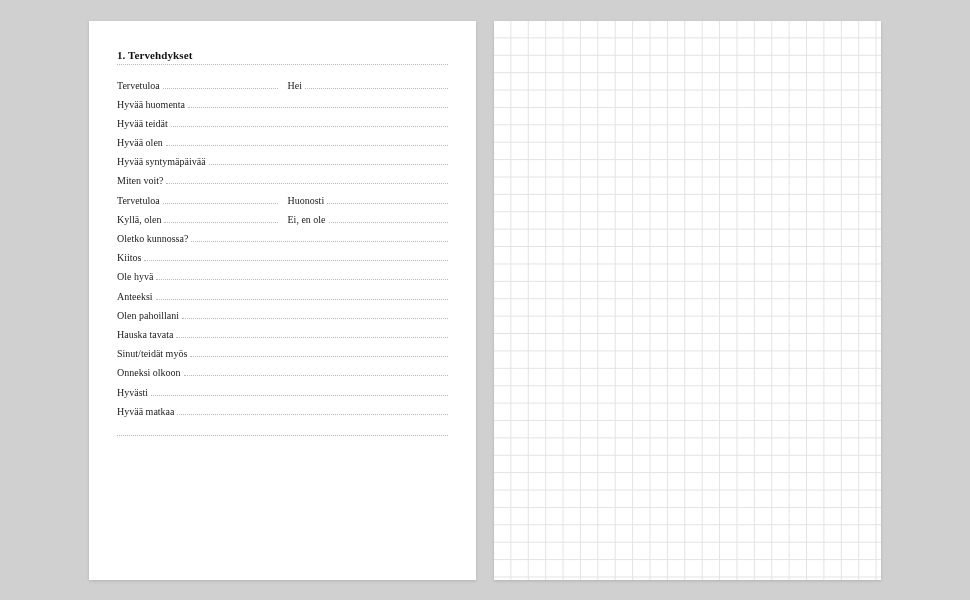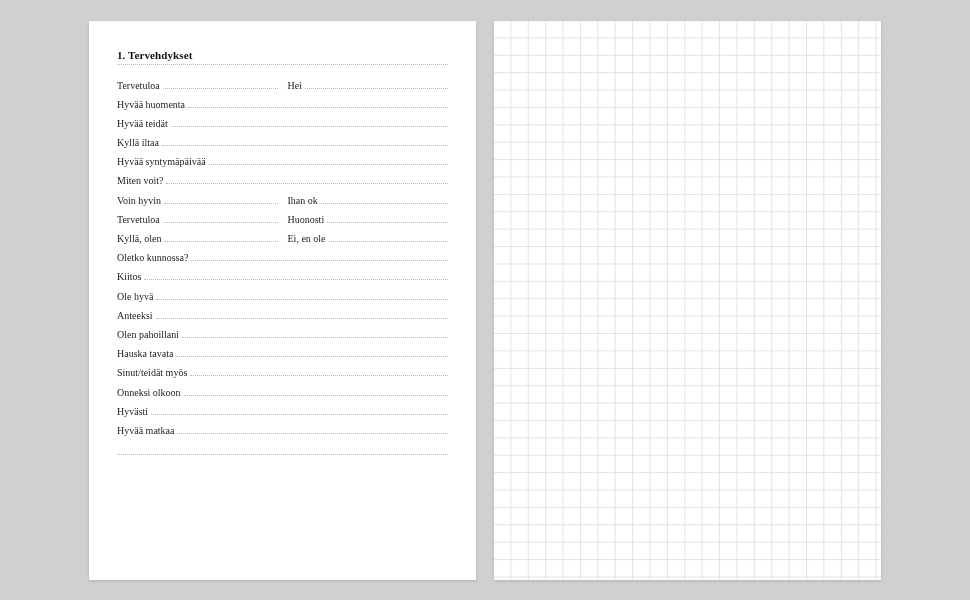--- a/index.html
+++ b/index.html
@@ -105,42 +105,30 @@
         </div>
         <div class="row">
           <span class="term">Hyvää huomenta</span>
           <span class="fill"></span>
         </div>
         <div class="row">
           <span class="term">Hyvää teidät</span>
           <span class="fill"></span>
         </div>
         <div class="row">
-          <span class="term">Kyllä iltaa</span>
+          <span class="term">Hyvää olen</span>
           <span class="fill"></span>
         </div>
         <div class="row">
           <span class="term">Hyvää syntymäpäivää</span>
           <span class="fill"></span>
         </div>
         <div class="row">
           <span class="term">Miten voit?</span>
           <span class="fill"></span>
-        </div>
-        <div class="row">
-          <div class="col-split">
-            <div class="col">
-              <span class="term">Voin hyvin</span>
-              <span class="fill"></span>
-            </div>
-            <div class="col">
-              <span class="term">Ihan ok</span>
-              <span class="fill"></span>
-            </div>
-          </div>
         </div>
         <div class="row">
           <div class="col-split">
             <div class="col">
               <span class="term">Tervetuloa</span>
               <span class="fill"></span>
             </div>
             <div class="col">
               <span class="term">Huonosti</span>
               <span class="fill"></span>

